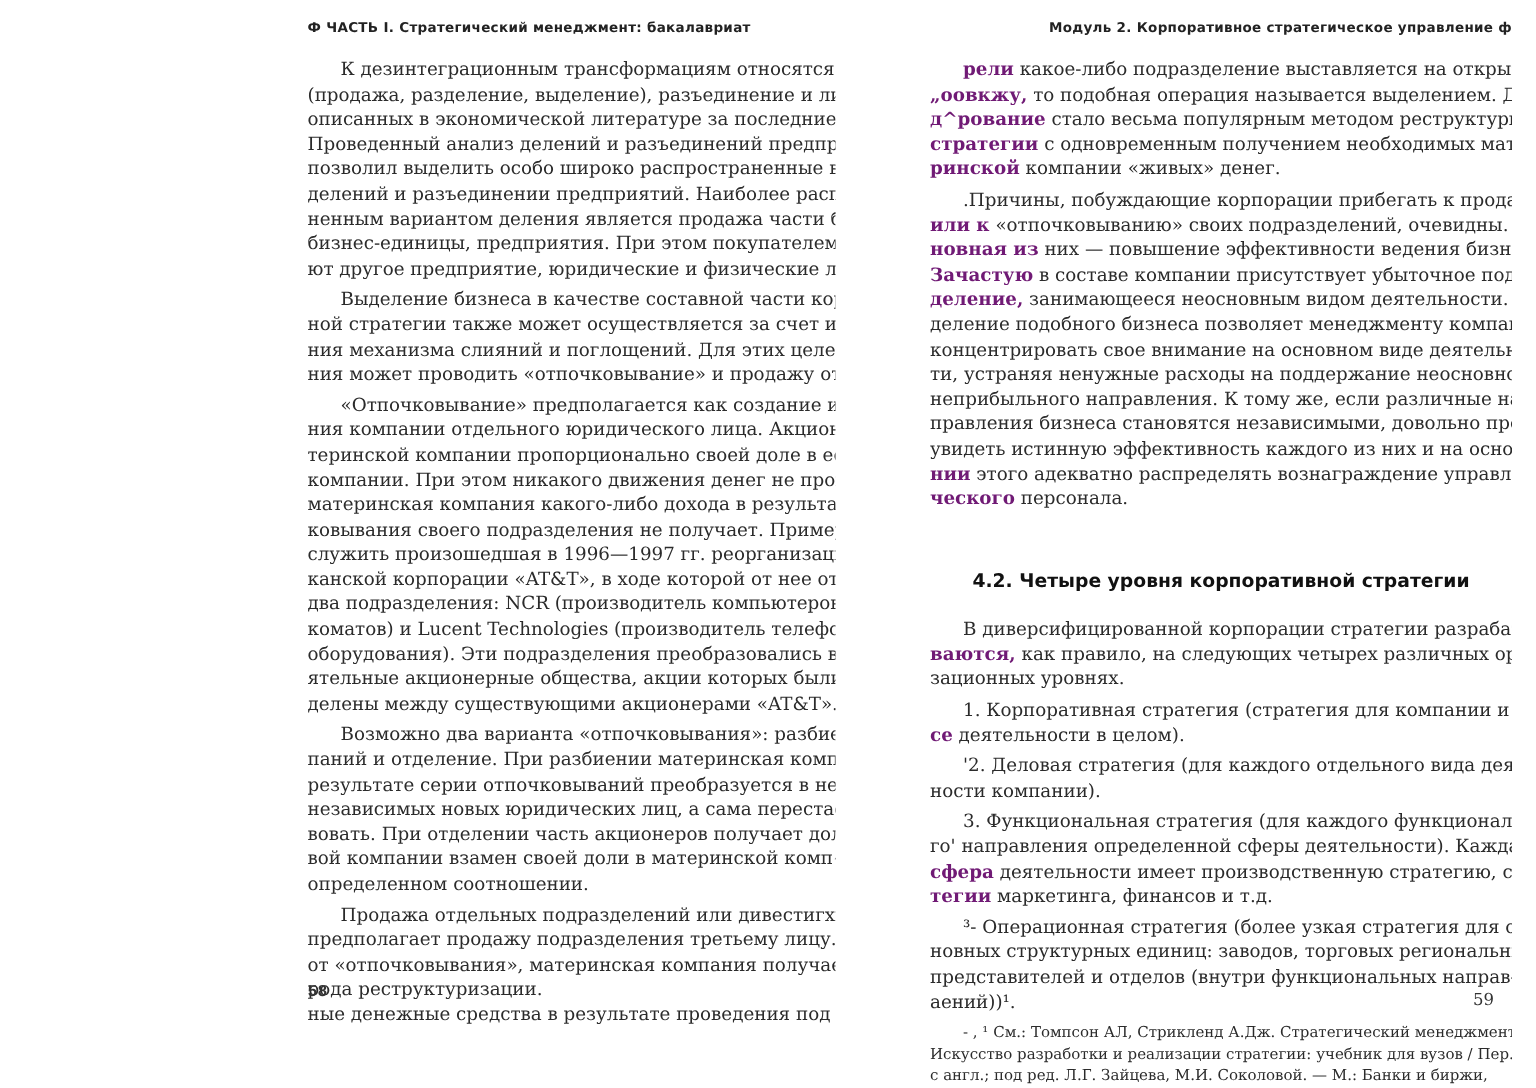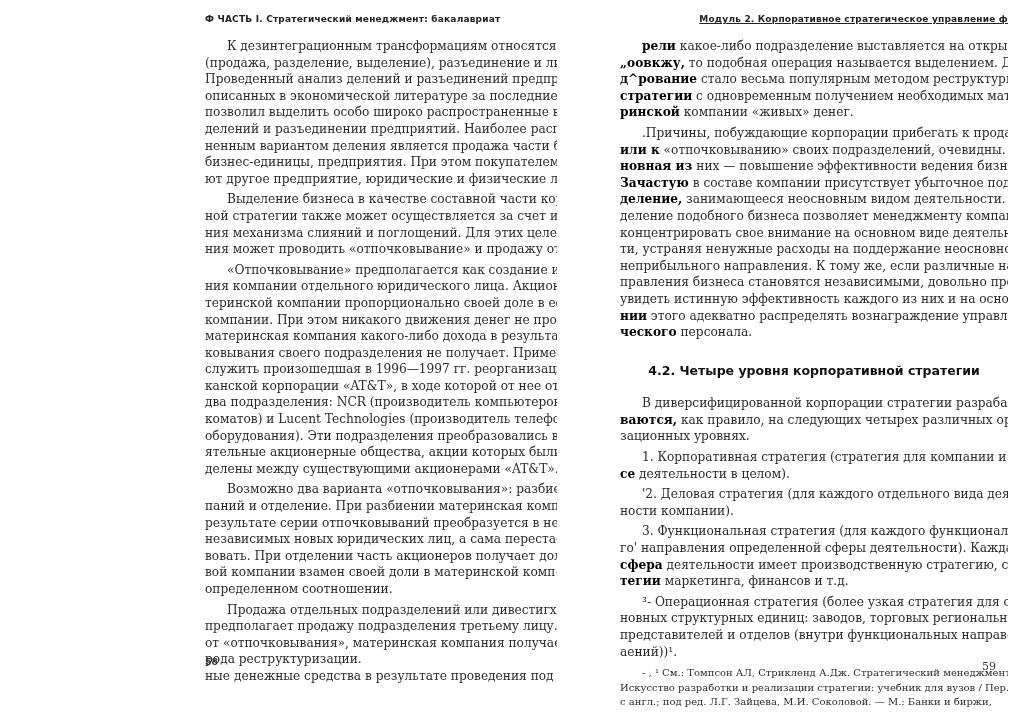--- a/index.html
+++ b/index.html
@@ -8,51 +8,51 @@
     font-family: "DejaVu Serif", "Liberation Serif", serif; color: #2b2b2b;
   }
   .page { position: absolute; top: 0; }
   .left-page { left: 205px; width: 352px; }
   .right-page { left: 620px; width: 388px; }
   .running-head {
     position: absolute; top: 14px; font-family: "DejaVu Sans", "Liberation Sans", sans-serif;
     font-size: 9px; font-weight: bold; color: #222; white-space: nowrap; letter-spacing: 0.2px; text-align: center;
   }
   .left-page .running-head { left: 0; }
-  .right-page .running-head { right: 0; text-decoration: underline; }
+  .right-page .running-head { right: 0; }
   .body-text {
     position: absolute; top: 38px; left: 0; right: 0;
     font-size: 12.2px; line-height: 16.6px; text-align: justify;
   }
   .line { display: block; white-space: nowrap; overflow: hidden; }
   .indent { padding-left: 22px; }
   .para-gap { margin-top: 4px; }
-  b { font-weight: bold; color: #000000; }
+  b { font-weight: bold; color: #701a75; }
   .section-heading {
     font-family: "DejaVu Sans", "Liberation Sans", sans-serif; font-weight: bold;
-    font-size: 12.5px; text-align: center; margin: 22px 0 16px 0; color: #111;
+    font-size: 12.5px; text-align: center; margin: 38px 0 16px 0; color: #111;
   }
   .footnote { font-size: 10px; line-height: 14.5px; margin-top: 6px; }
   .folio {
     position: absolute; top: 656px; font-size: 11px; color: #333;
   }
   .left-page .folio { left: 0; font-family: Liberation Mono, monospace; font-weight: bold; }
   .right-page .folio { right: 12px; top: 660px; font-family: "DejaVu Serif", "Liberation Serif", serif; }
 </style>
 </head>
 <body>
 
 <div class="page left-page">
   <div class="running-head">Ф  ЧАСТЬ I. Стратегический менеджмент: бакалавриат</div>
   <div class="body-text" id="left-body">
       <div>
         <span class="line indent">К дезинтеграционным трансформациям относятся д</span>
         <span class="line">(продажа, разделение, выделение), разъединение и ликвид</span>
+        <span class="line">описанных в экономической литературе за последние</span>
         <span class="line">Проведенный анализ делений и разъединений предпр</span>
-        <span class="line">описанных в экономической литературе за последние</span>
         <span class="line">позволил выделить особо широко распространенные вар</span>
         <span class="line">делений и разъединении предприятий. Наиболее расп~</span>
         <span class="line">ненным вариантом деления является продажа части би~</span>
         <span class="line">бизнес-единицы, предприятия. При этом покупателем вы</span>
         <span class="line">ют другое предприятие, юридические и физические лица,</span>
       </div>
       <div class="para-gap">
         <span class="line indent">Выделение бизнеса в качестве составной части корпо</span>
         <span class="line">ной стратегии также может осуществляется за счет испол</span>
         <span class="line">ния механизма слияний и поглощений. Для этих целей к</span>

